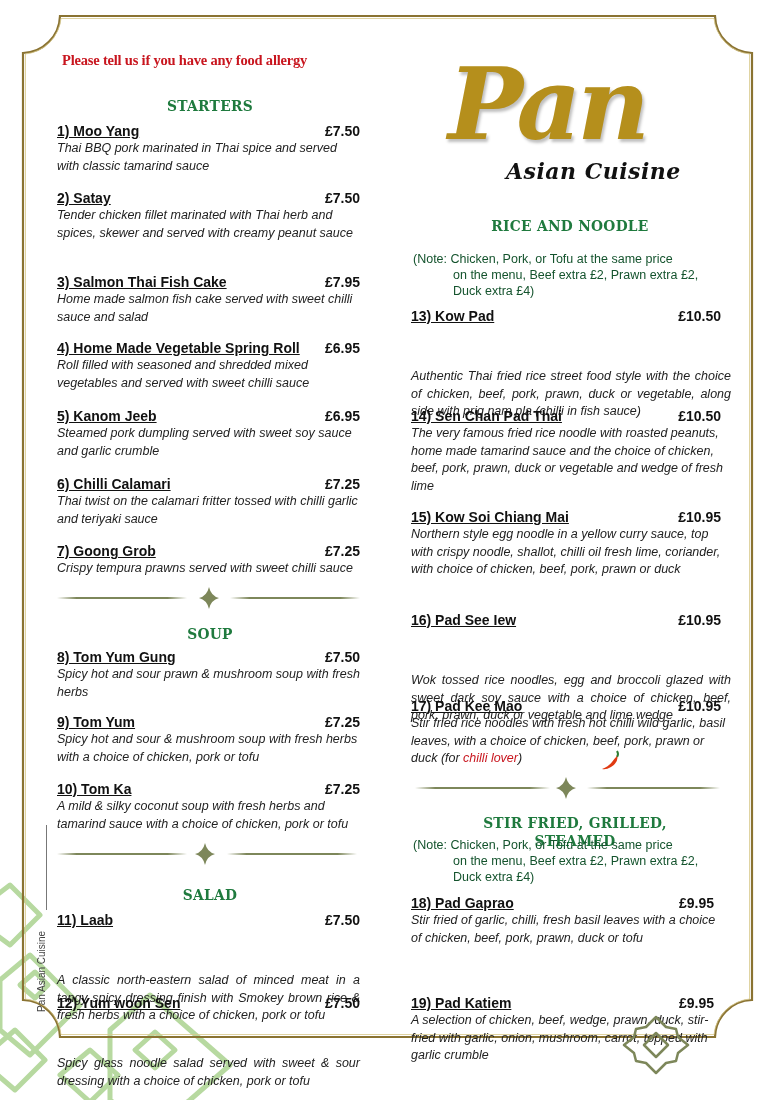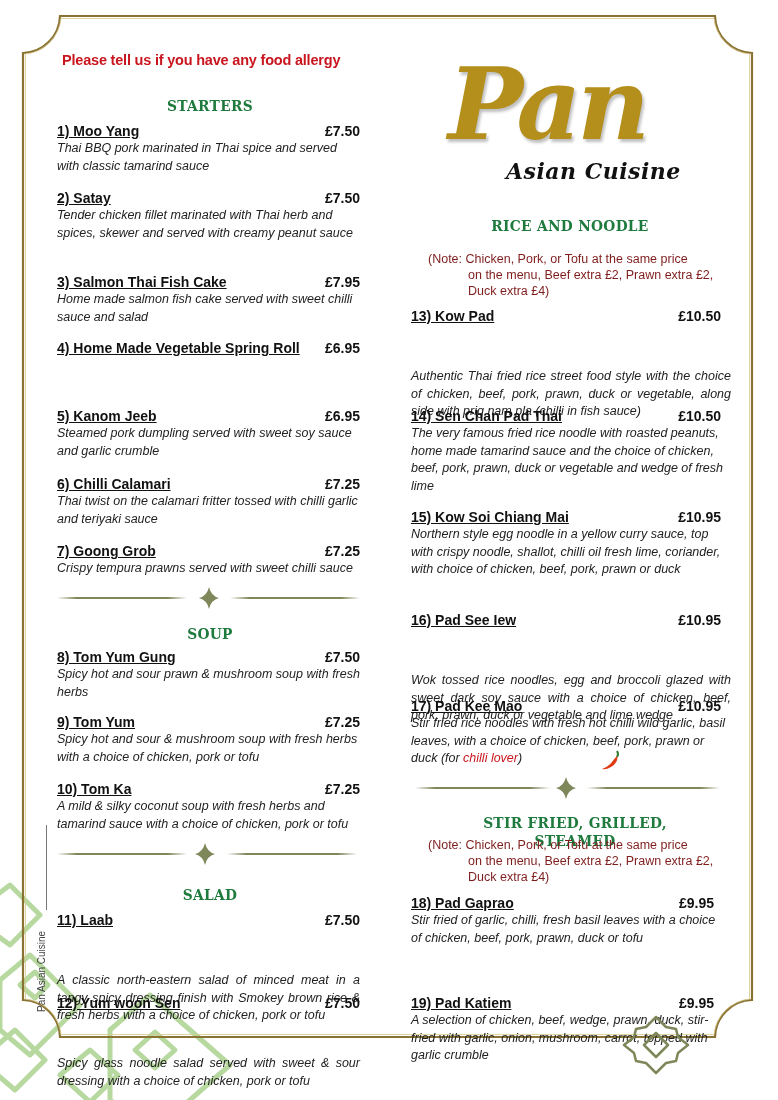--- a/index.html
+++ b/index.html
@@ -7,35 +7,35 @@
     width: 778px; height: 1100px; position: relative; overflow: hidden;
     background: #ffffff;
     font-family: "Liberation Sans", sans-serif;
   }
   .frame-svg { position: absolute; left: 0; top: 0; width: 778px; height: 1100px; pointer-events: none; }
   .deco-svg { position: absolute; pointer-events: none; }
 
   .allergy {
     position: absolute; left: 62px; top: 52px; width: 300px;
     color: #c8151e; font-weight: bold; font-size: 14.5px;
-    font-family: Liberation Sans, sans-serif; letter-spacing: -0.2px;
+    font-family: Liberation Serif, serif; letter-spacing: -0.2px;
   }
   .sec-title {
     position: absolute; color: #1f7a3e; font-weight: bold;
     font-family: "DejaVu Serif", serif; font-size: 15px; text-align: center;
     letter-spacing: 0.3px; transform: scaleX(0.92);
   }
   .item { position: absolute; }
   .item .row { display: flex; justify-content: space-between; align-items: baseline; }
   .item .name { font-weight: bold; font-size: 14px; color: #111; text-decoration: underline; }
   .item .price { font-weight: bold; font-size: 14px; color: #111; }
   .item .desc { font-style: italic; font-size: 12.5px; color: #222; line-height: 17.5px; margin-top: 1px; }
   .item .desc.just { text-align: justify; margin-top: 44px; }
   .note {
-    position: absolute; color: #7f1d1d; font-size: 12.5px; line-height: 16px; margin-left: 15px;
+    position: absolute; color: #14532d; font-size: 12.5px; line-height: 16px;
   }
   .note .indent { padding-left: 40px; display: block; }
   .chilli { color: #c8151e; font-weight: normal; }
   .divider { position: absolute; height: 16px; }
   .divider .line {
     position: absolute; top: 7px; height: 2px;
     background: linear-gradient(90deg, rgba(125,135,90,0) 0%, #7d875a 15%, #7d875a 85%, rgba(125,135,90,0) 100%);
   }
   .divider .diamond {
     position: absolute; top: -3px; width: 20px; height: 22px;
@@ -111,20 +111,21 @@
       <span class="name">3) Salmon Thai Fish Cake</span>
       <span class="price">£7.95</span>
     </div>
   <div class="desc">Home made  salmon fish cake served with sweet chilli sauce and salad</div>
 </div>
 <div class="item" style="left:57px;top:340px;width:303px;">
   <div class="row">
       <span class="name">4) Home Made Vegetable Spring Roll</span>
       <span class="price">£6.95</span>
     </div>
+  <div class="desc">Roll filled with seasoned and shredded mixed vegetables and served with sweet chilli sauce</div>
 </div>
 <div class="item" style="left:57px;top:408px;width:303px;">
   <div class="row">
       <span class="name">5) Kanom Jeeb</span>
       <span class="price">£6.95</span>
     </div>
   <div class="desc">Steamed pork dumpling served with sweet soy sauce and garlic crumble</div>
 </div>
 <div class="item" style="left:57px;top:476px;width:303px;">
   <div class="row">

